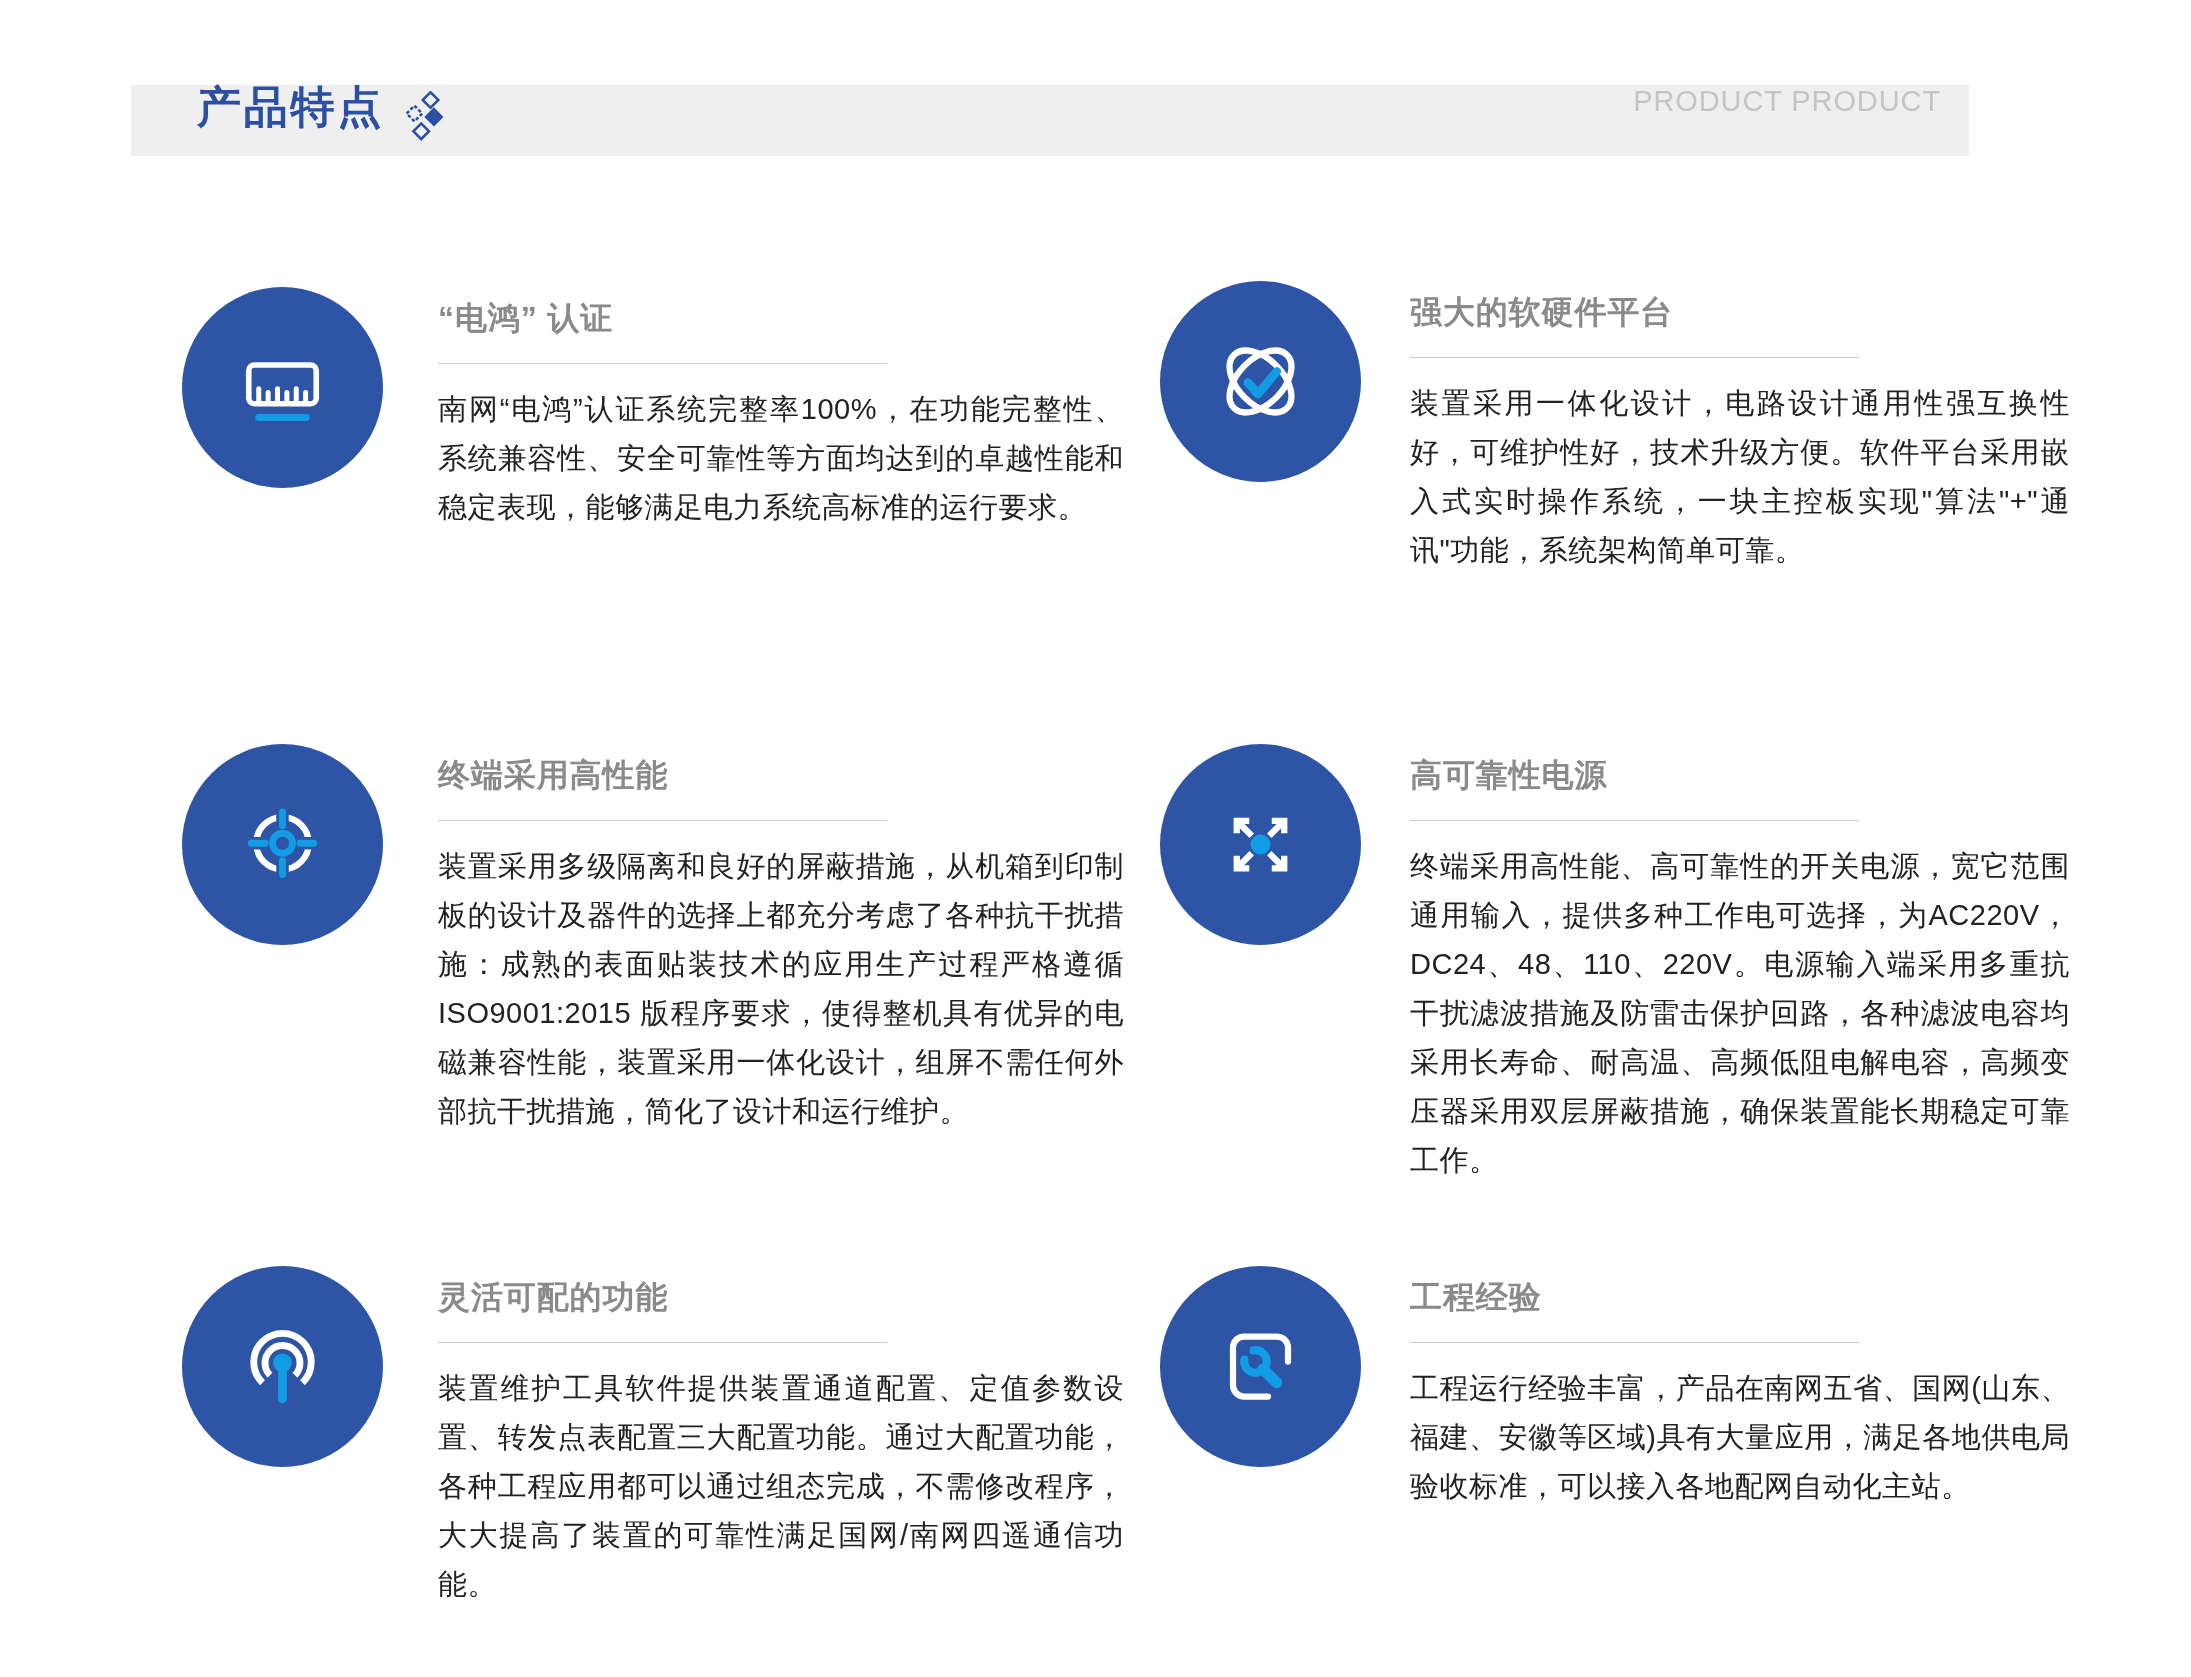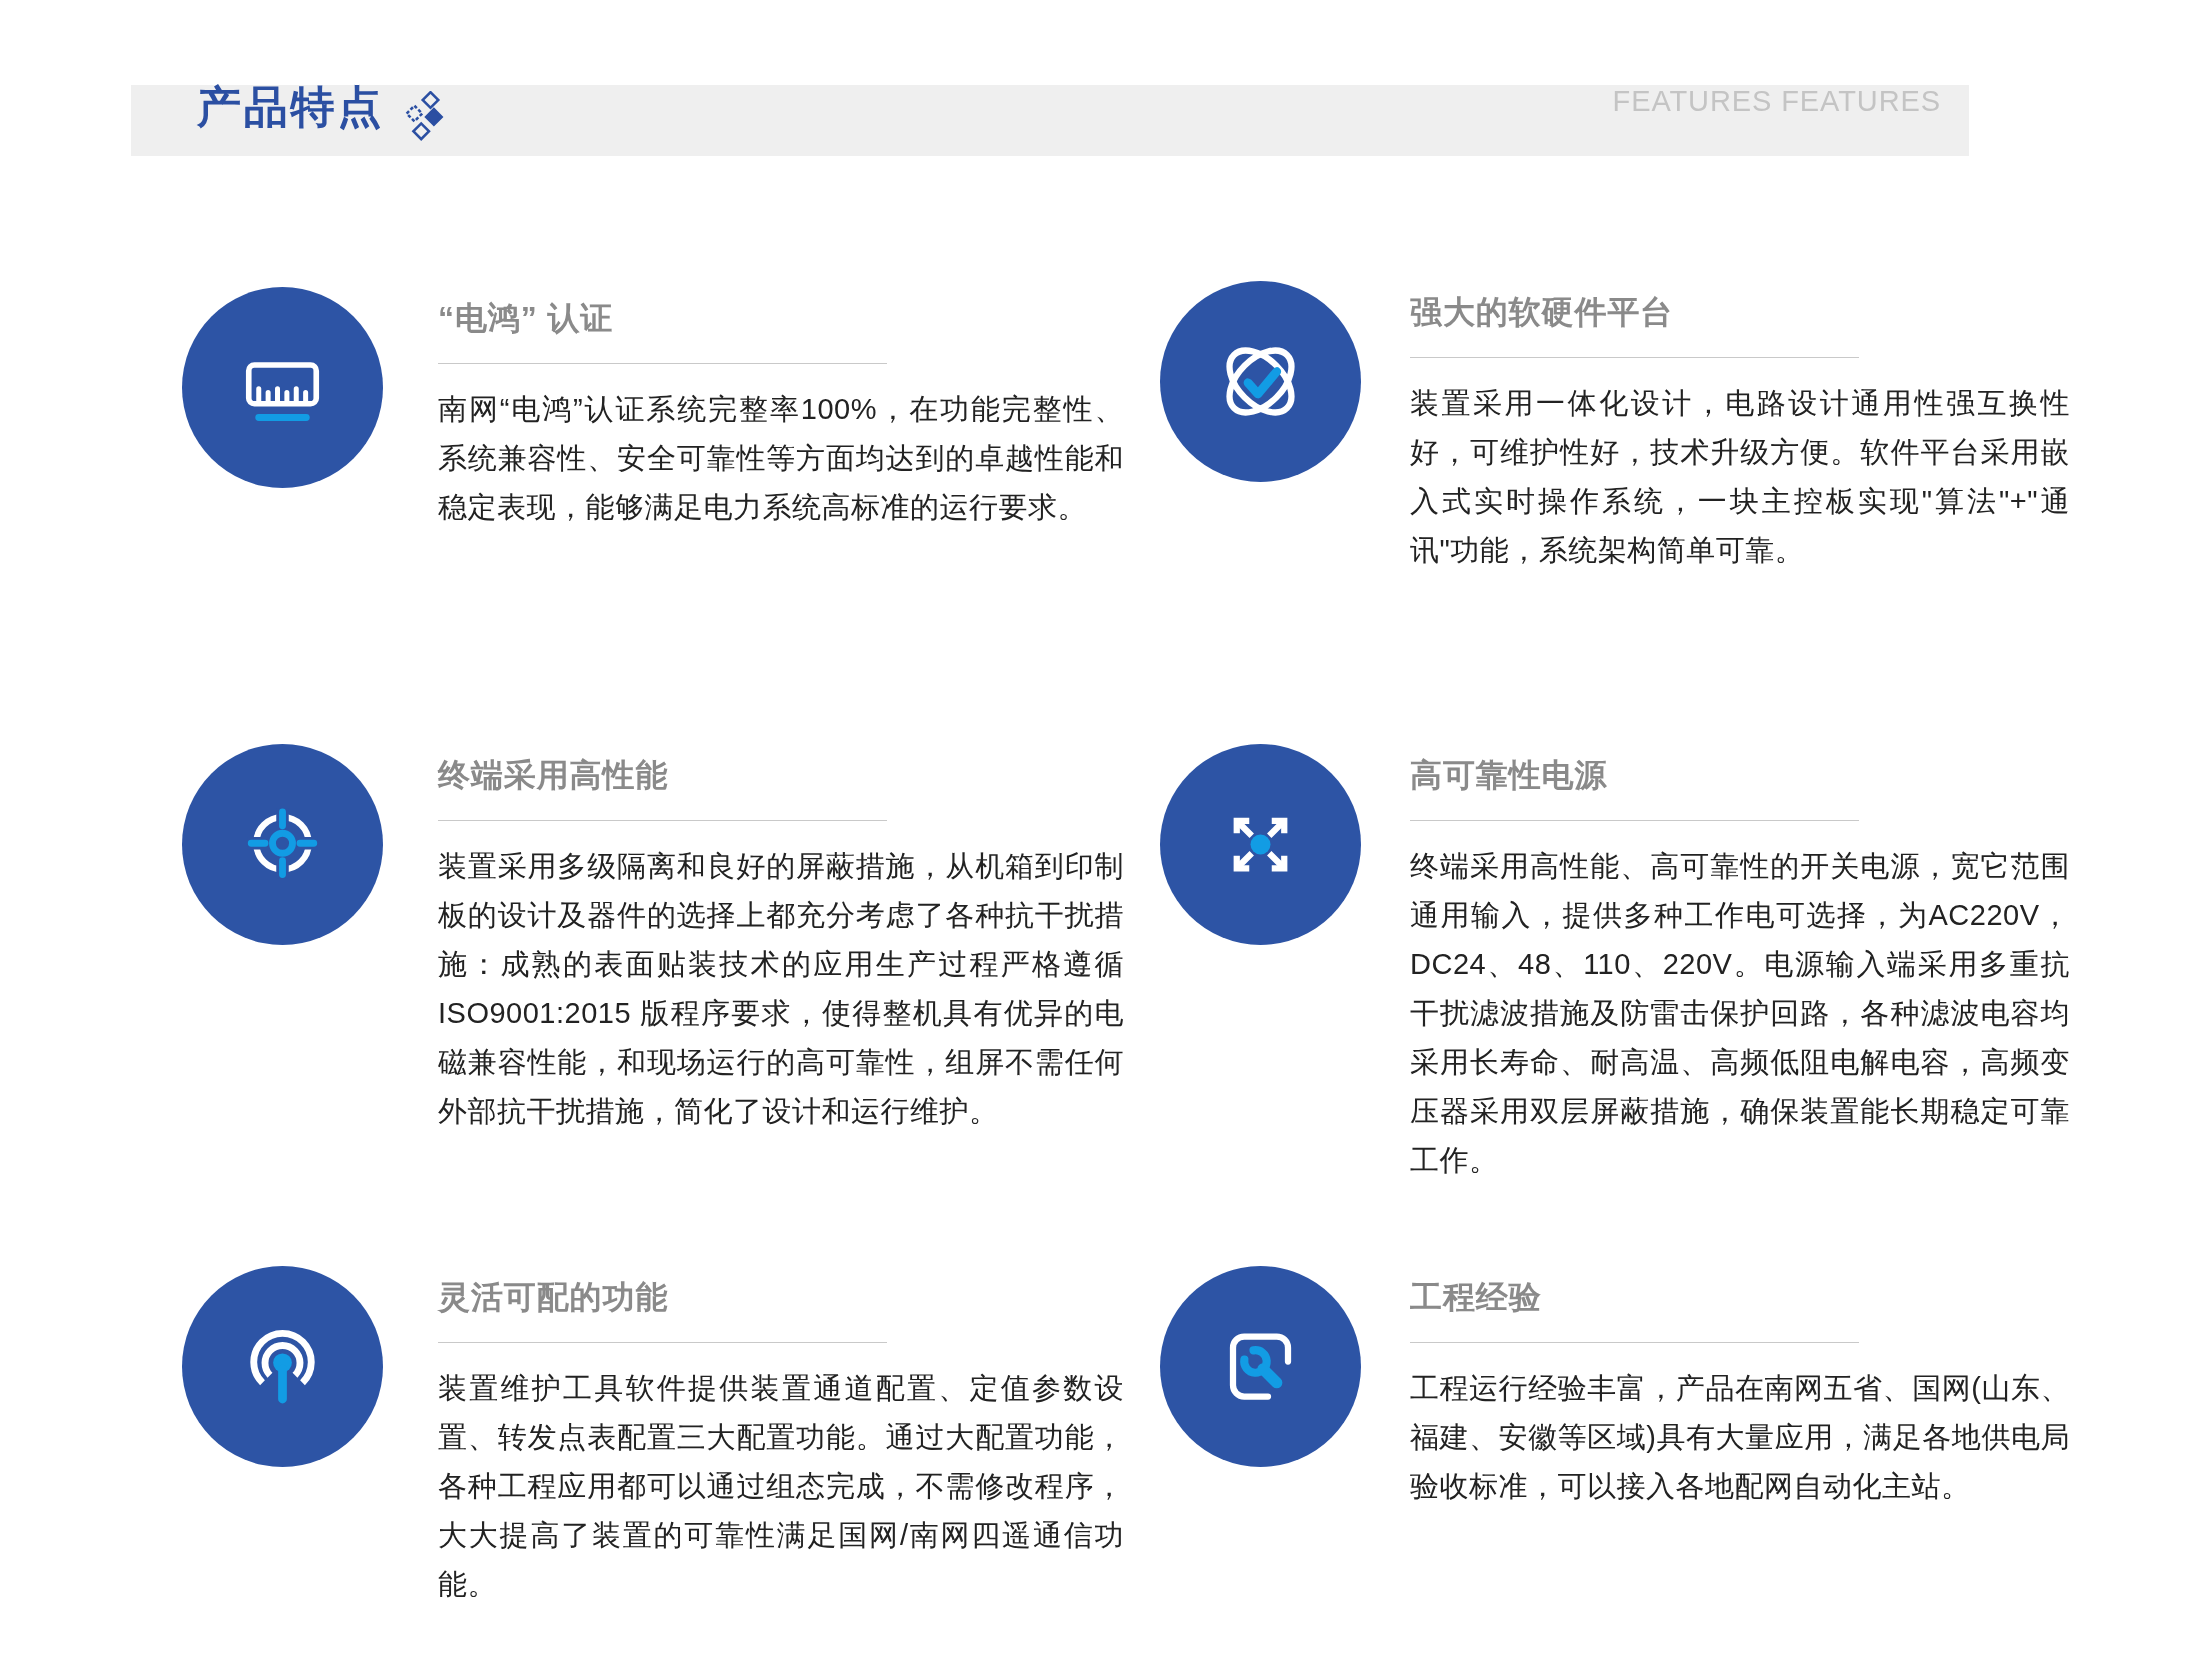--- a/index.html
+++ b/index.html
@@ -90,21 +90,21 @@
 <div class="page">
 
   <div class="band">
     <span class="band-title">产品特点</span>
     <svg class="band-logo" viewBox="0 0 52 56" fill="none" stroke="#2b4fa2" stroke-width="3">
       <rect x="26" y="2" width="13" height="13" transform="rotate(45 32.5 8.5)"></rect>
       <rect x="7" y="18" width="13" height="13" transform="rotate(45 13.5 24.5)" stroke-dasharray="4 2.5"></rect>
       <rect x="30" y="22" width="13" height="13" transform="rotate(45 36.5 28.5)" fill="#2b4fa2"></rect>
       <rect x="15" y="39" width="13" height="13" transform="rotate(45 21.5 45.5)"></rect>
     </svg>
-    <span class="band-subtitle">FEATURES FEATURES</span>
+    <span class="band-subtitle">PRODUCT PRODUCT</span>
   </div>
 
   <section class="feature pos-1">
     <div class="circle">
       <svg viewBox="0 0 100 100" fill="none">
         <rect x="23" y="32" width="54" height="31" rx="4.5" stroke="#ffffff" stroke-width="4.5"></rect>
         <path d="M31,61 V51 M38.5,61 V54 M46,61 V51 M53.5,61 V54 M61,61 V51 M68.5,61 V54" stroke="#ffffff" stroke-width="4" stroke-linecap="round"></path>
         <line x1="31" y1="74" x2="69" y2="74" stroke="#129ce4" stroke-width="5.5" stroke-linecap="round"></line>
       </svg>
     </div>
@@ -135,21 +135,21 @@
       <svg viewBox="0 0 100 100" fill="none">
         <circle cx="50" cy="49" r="21" stroke="#ffffff" stroke-width="5"></circle>
         <path d="M50,21 V38 M50,60 V77 M22,49 H39 M61,49 H78" stroke="#2d54a5" stroke-width="10"></path>
         <path d="M50,24 V35 M50,63 V74 M25,49 H36 M64,49 H75" stroke="#129ce4" stroke-width="5.5" stroke-linecap="round"></path>
         <circle cx="50" cy="49" r="8" stroke="#129ce4" stroke-width="5.5"></circle>
       </svg>
     </div>
     <div class="content">
       <h3 class="f-title">终端采用高性能</h3>
       <div class="rule"></div>
-      <p class="f-body">装置采用多级隔离和良好的屏蔽措施，从机箱到印制板的设计及器件的选择上都充分考虑了各种抗干扰措施：成熟的表面贴装技术的应用生产过程严格遵循ISO9001:2015 版程序要求，使得整机具有优异的电磁兼容性能，和现场运行的高可靠性，组屏不需任何外部抗干扰措施，简化了设计和运行维护。</p>
+      <p class="f-body">装置采用多级隔离和良好的屏蔽措施，从机箱到印制板的设计及器件的选择上都充分考虑了各种抗干扰措施：成熟的表面贴装技术的应用生产过程严格遵循ISO9001:2015 版程序要求，使得整机具有优异的电磁兼容性能，装置采用一体化设计，组屏不需任何外部抗干扰措施，简化了设计和运行维护。</p>
     </div>
   </section>
 
   <section class="feature pos-4">
     <div class="circle">
       <svg viewBox="0 0 100 100" fill="none" stroke="#ffffff" stroke-width="5">
         <path d="M31,31 L43,43 M69,31 L57,43 M31,69 L43,57 M69,69 L57,57"></path>
         <path d="M41,31 H31 V41"></path>
         <path d="M59,31 H69 V41"></path>
         <path d="M41,69 H31 V59"></path>

